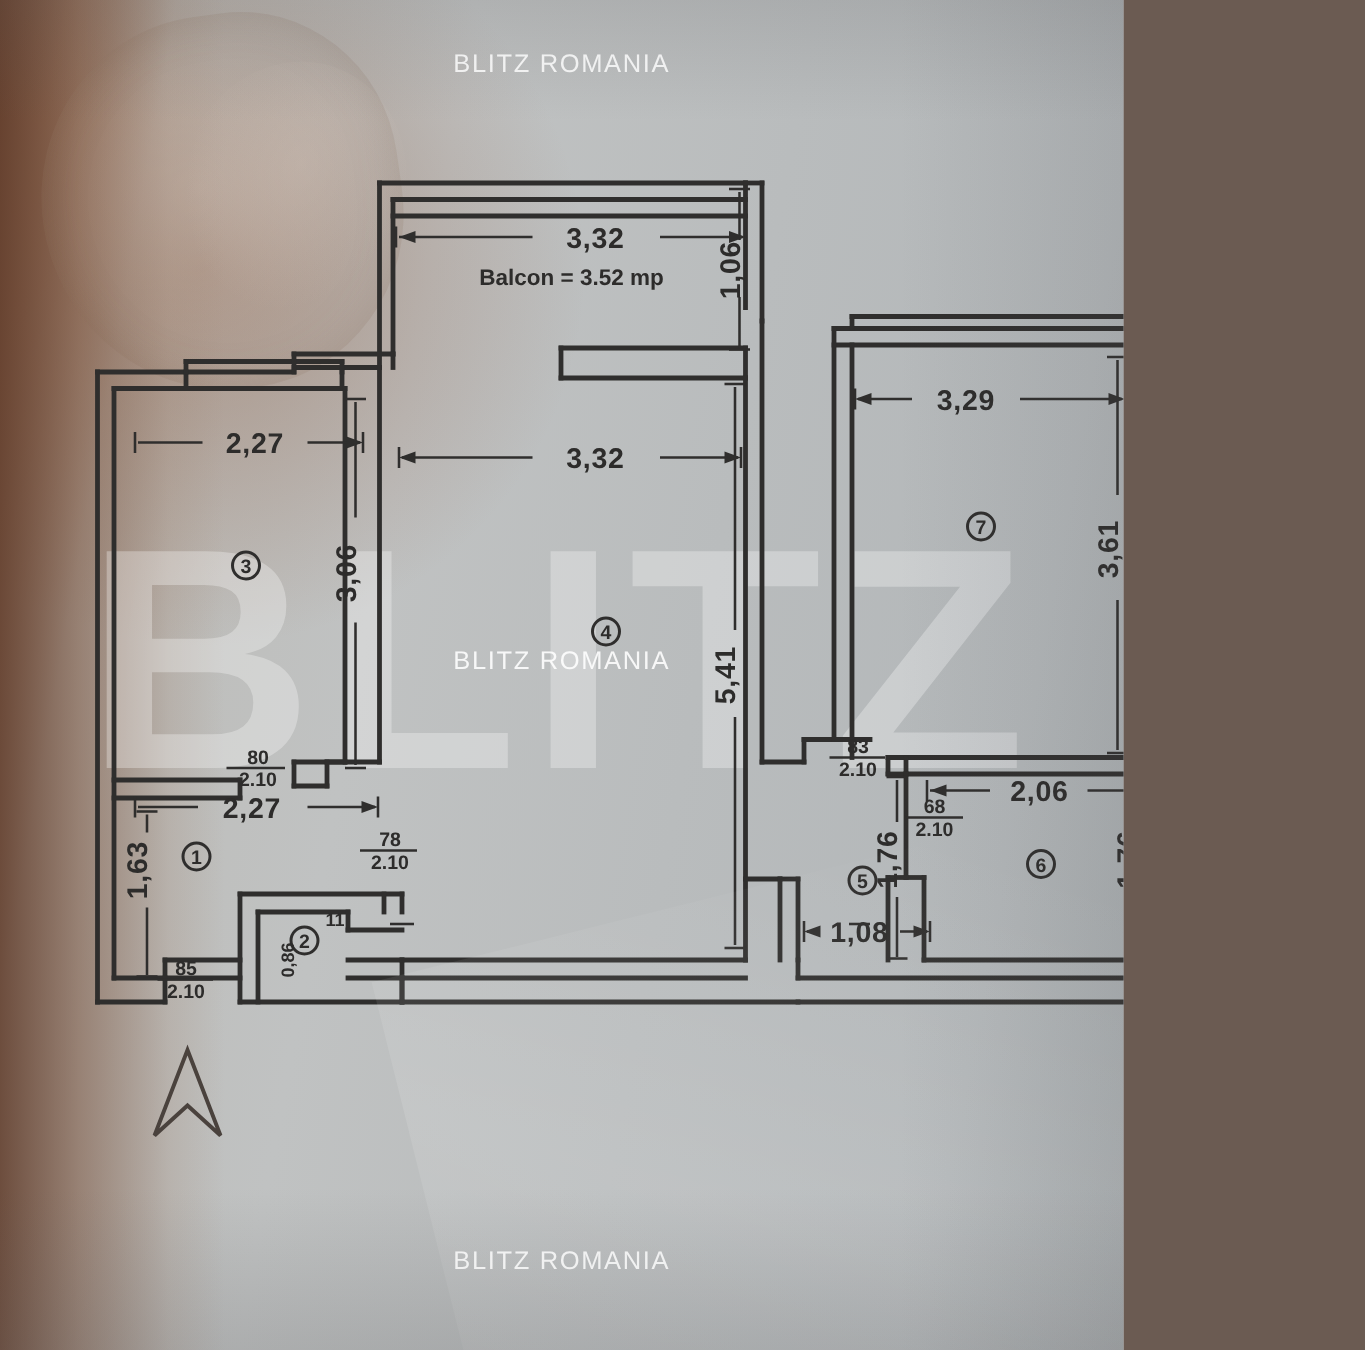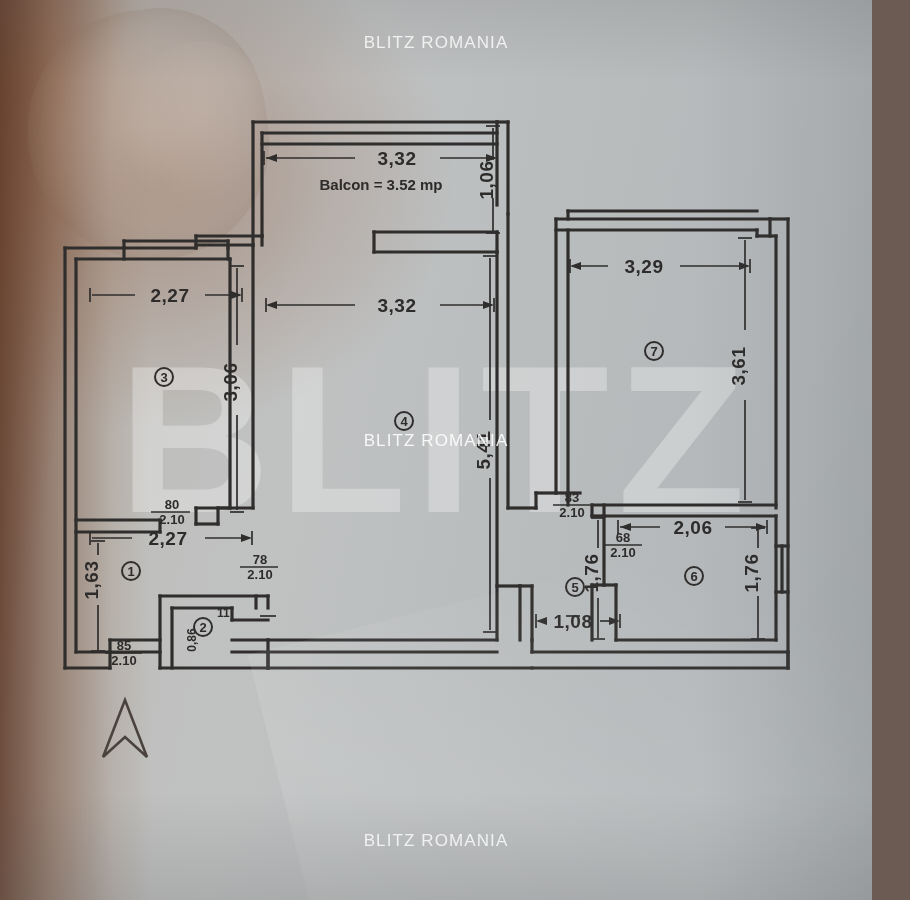--- a/index.html
+++ b/index.html
@@ -2,21 +2,21 @@
 <html><head>
 <meta charset="utf-8">
 <style>
   html, body {
     margin: 0;
     padding: 0;
     background: #6b5b52;
   }
   #page {
     position: relative;
-    width: 872px;
+    width: 749px;
     height: 900px;
     overflow: hidden;
     font-family: "Liberation Serif", serif;
     background: #b9bcbd;
   }
 
   
   .paper-base {
     position: absolute;
     inset: 0;

